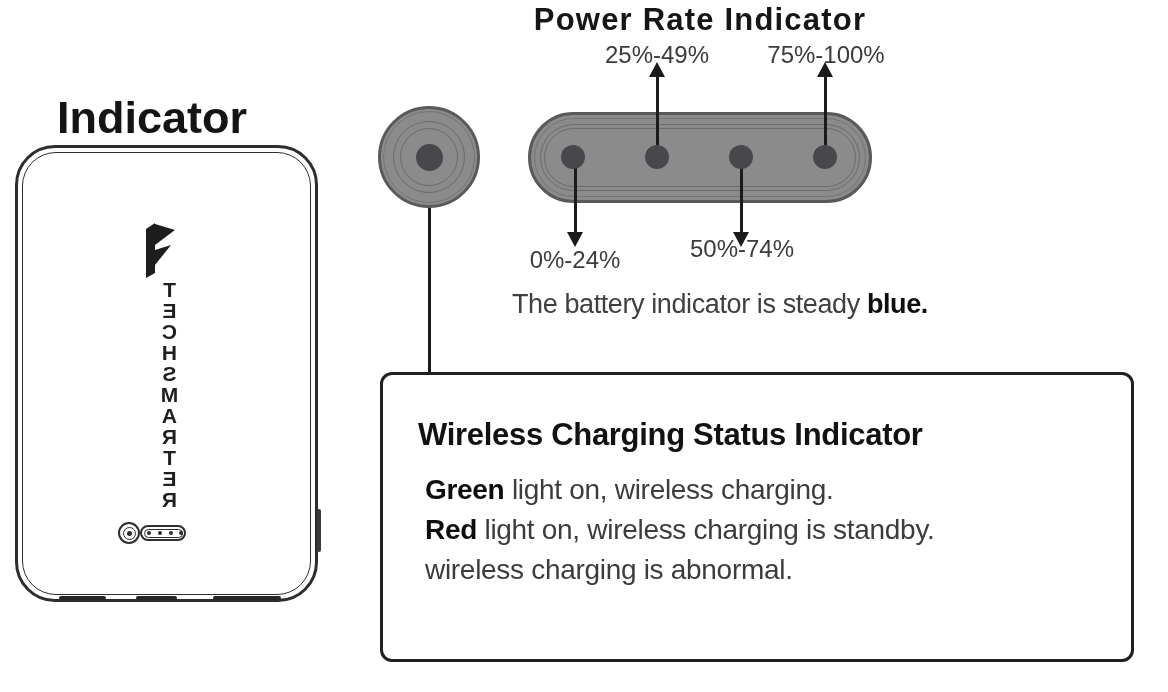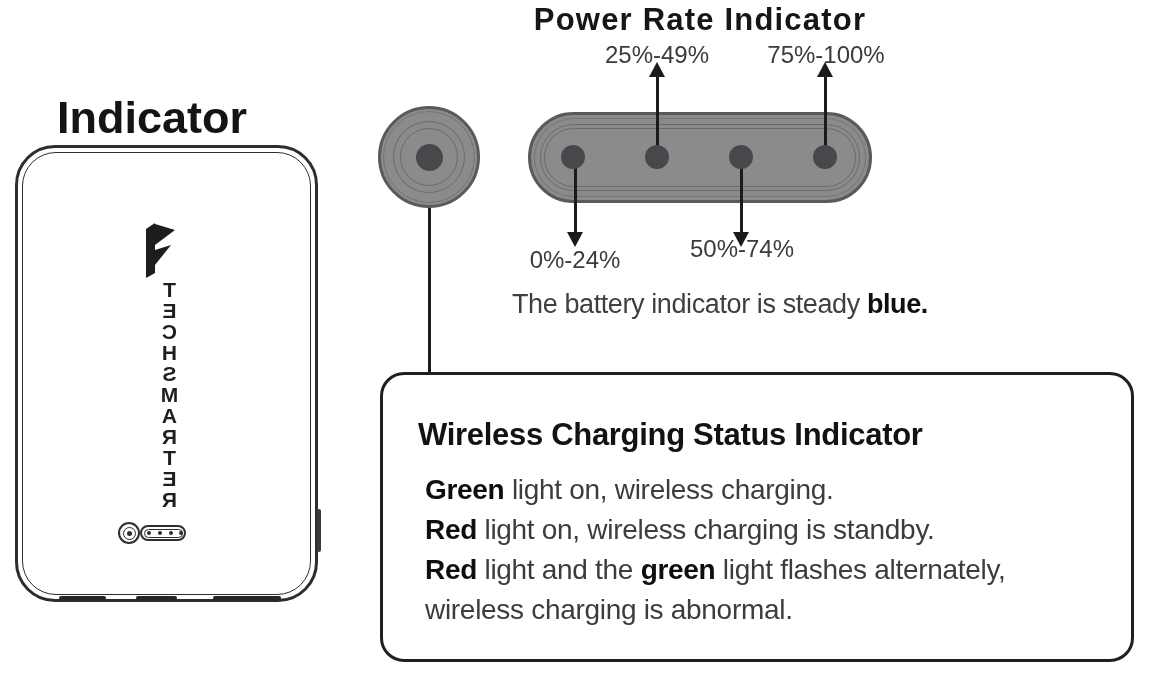--- a/index.html
+++ b/index.html
@@ -44,21 +44,21 @@
   .led-dot{width:24px;height:24px;background:#48484c;border-radius:50%;}
 
   .v-line{width:3px;background:#1b1b1b;}
   .head-up{width:0;height:0;border-left:8px solid transparent;border-right:8px solid transparent;border-bottom:15px solid #1b1b1b;}
   .head-down{width:0;height:0;border-left:8px solid transparent;border-right:8px solid transparent;border-top:15px solid #1b1b1b;}
 
   .battery-note{left:512px;top:289px;font-size:27px;color:#3f3f3f;letter-spacing:-0.4px;white-space:nowrap;}
   .battery-note b{color:#0e0e0e;font-weight:700;}
 
   
-  .wbox{left:380px;top:372px;width:754px;height:290px;border:3px solid #202020;border-radius:24px;box-sizing:border-box;background:#fff;}
+  .wbox{left:380px;top:372px;width:754px;height:290px;border:3px solid #202020;border-radius:12px;box-sizing:border-box;background:#fff;}
   .wbox-title{position:absolute;left:35px;top:42px;font-size:31px;font-weight:700;color:#121212;letter-spacing:-0.3px;white-space:nowrap;}
   .wbox-body{position:absolute;left:35px;top:95px;font-size:28px;line-height:40px;color:#3c3c3c;letter-spacing:-0.3px;margin-left:7px;}
   .wbox-body b{color:#0e0e0e;font-weight:700;}
   .wbox-body .ln{white-space:nowrap;}
 </style>
 </head>
 <body>
 
 <div class="canvas">
 
@@ -127,18 +127,17 @@
   <div class="abs led-dot" style="left:729px;top:145px;"></div>
   <div class="abs led-dot" style="left:813px;top:145px;"></div>
 
   <div class="abs battery-note"><span>The battery indicator is steady </span><b>blue.</b></div>
 
   <div class="abs wbox">
     <div class="wbox-title">Wireless Charging Status Indicator</div>
     <div class="wbox-body">
       <div class="ln"><b>Green</b><span> light on, wireless charging.</span></div>
       <div class="ln"><b>Red</b><span> light on, wireless charging is standby.</span></div>
-      <div class="ln"><b>Red</b><span> light and the </span><b>green</b><span> light flashes alternately,</span></div>
       <div class="ln">wireless charging is abnormal.</div>
     </div>
   </div>
 
 </div>
 
 </body></html>

